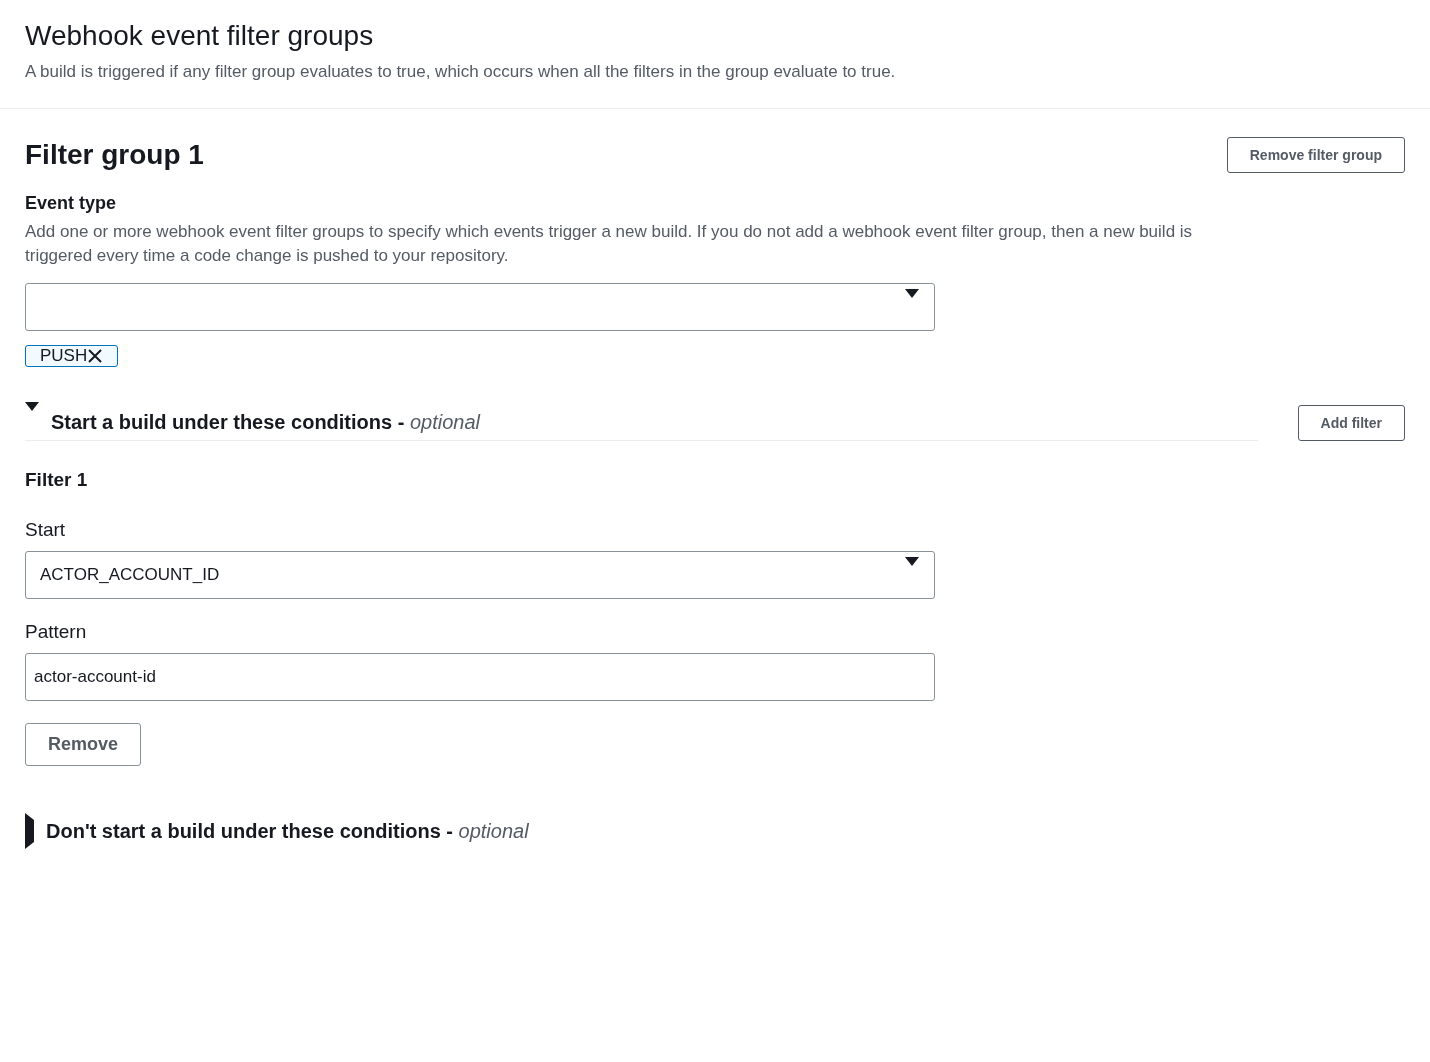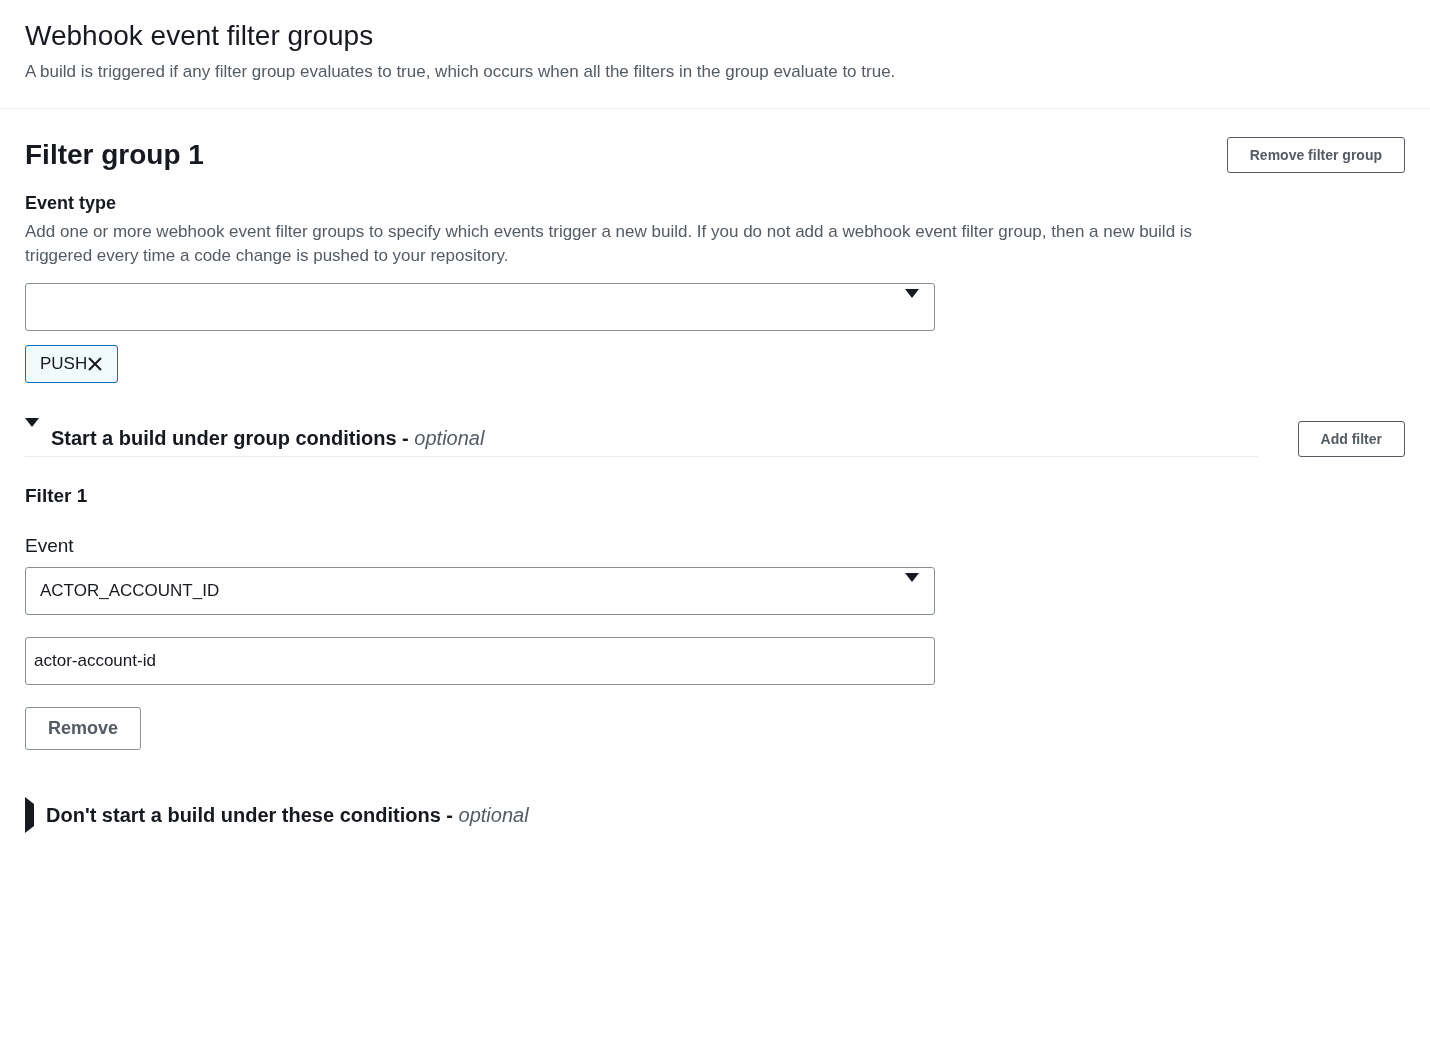--- a/index.html
+++ b/index.html
@@ -96,21 +96,21 @@
       font-family: inherit;
       color: #16191f;
     }
     .token {
       display: inline-flex;
       align-items: center;
       gap: 0;
       border: 1px solid #0073bb;
       background: #f1faff;
       border-radius: 3px;
-      padding: 8px 14px;
+      padding: 0 14px;
       font-size: 17px;
       cursor: default;
     }
     .token-close {
       cursor: pointer;
       display: inline-flex;
       align-items: center;
     }
     .collapsible-row {
       display: flex;
@@ -210,38 +210,39 @@
           </svg>
       </span>
     </span>
   </div>
 </div>
 
 <div class="collapsible-row">
   <div class="collapsible-header">
     <span><span class="caret-down"></span></span>
     <span>
-      <span>Start a build under group conditions - </span><span class="optional">optional</span>
+      <span>Start a build under these conditions - </span><span class="optional">optional</span>
     </span>
   </div>
   <button class="btn">Add filter</button>
 </div>
 
 <div>
   <div class="filter-title">Filter 1</div>
 
   <div class="field-block">
-    <div class="field-label">Event</div>
+    <div class="field-label">Start</div>
     <div class="input-wrapper">
       <input class="select-input" readonly="" value="ACTOR_ACCOUNT_ID" style="">
       <span class="select-caret"><span class="caret-down"></span></span>
     </div>
   </div>
 
   <div class="field-block">
+    <div class="field-label">Pattern</div>
     <input class="text-input" type="text" value="actor-account-id" style="">
   </div>
 
   <button class="remove-btn">Remove</button>
 </div>
 
 <div class="collapsible-row" style="margin-top:48px;">
   <div class="collapsible-header no-border">
     <span><span class="caret-right"></span></span>
     <span>

